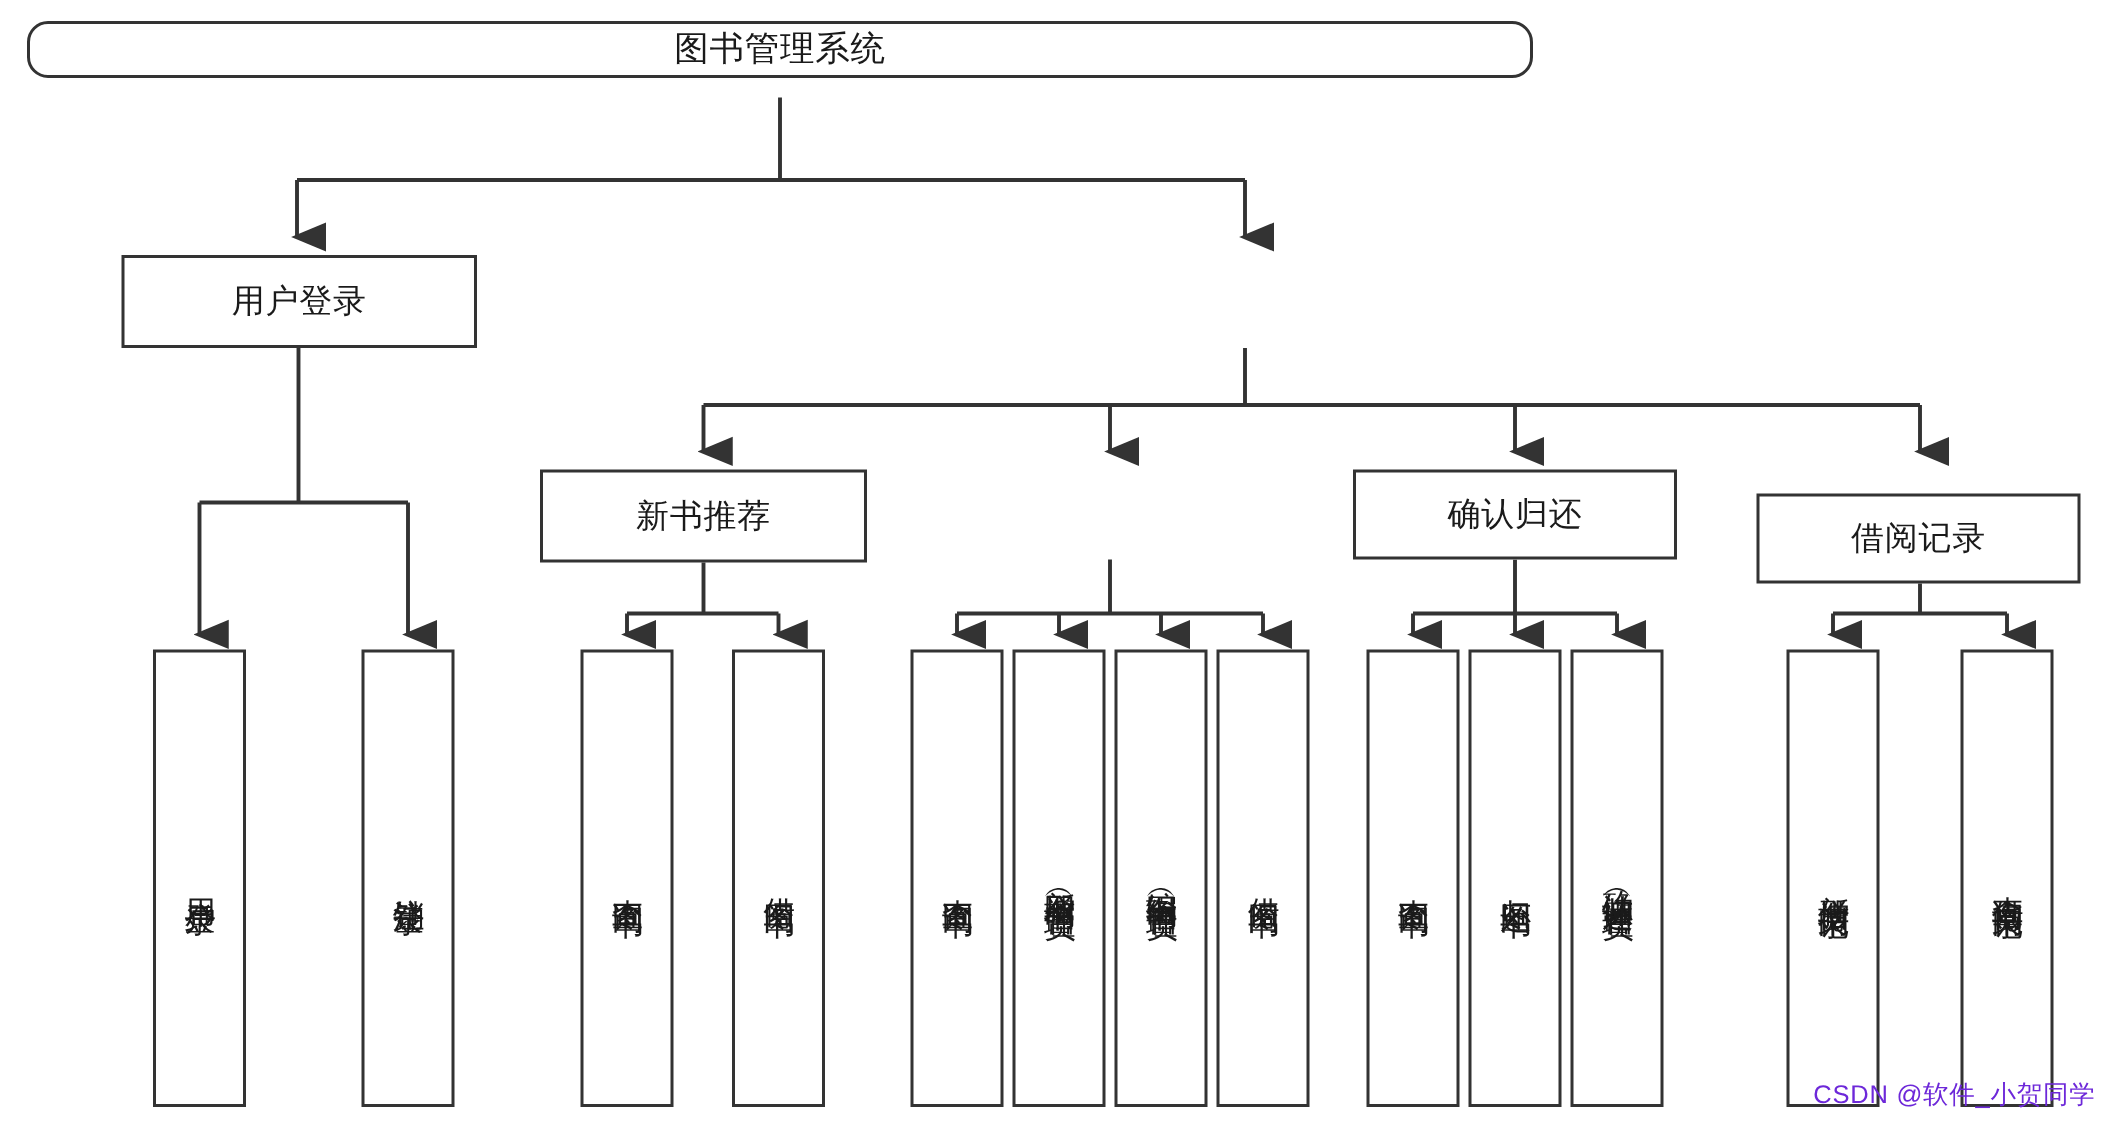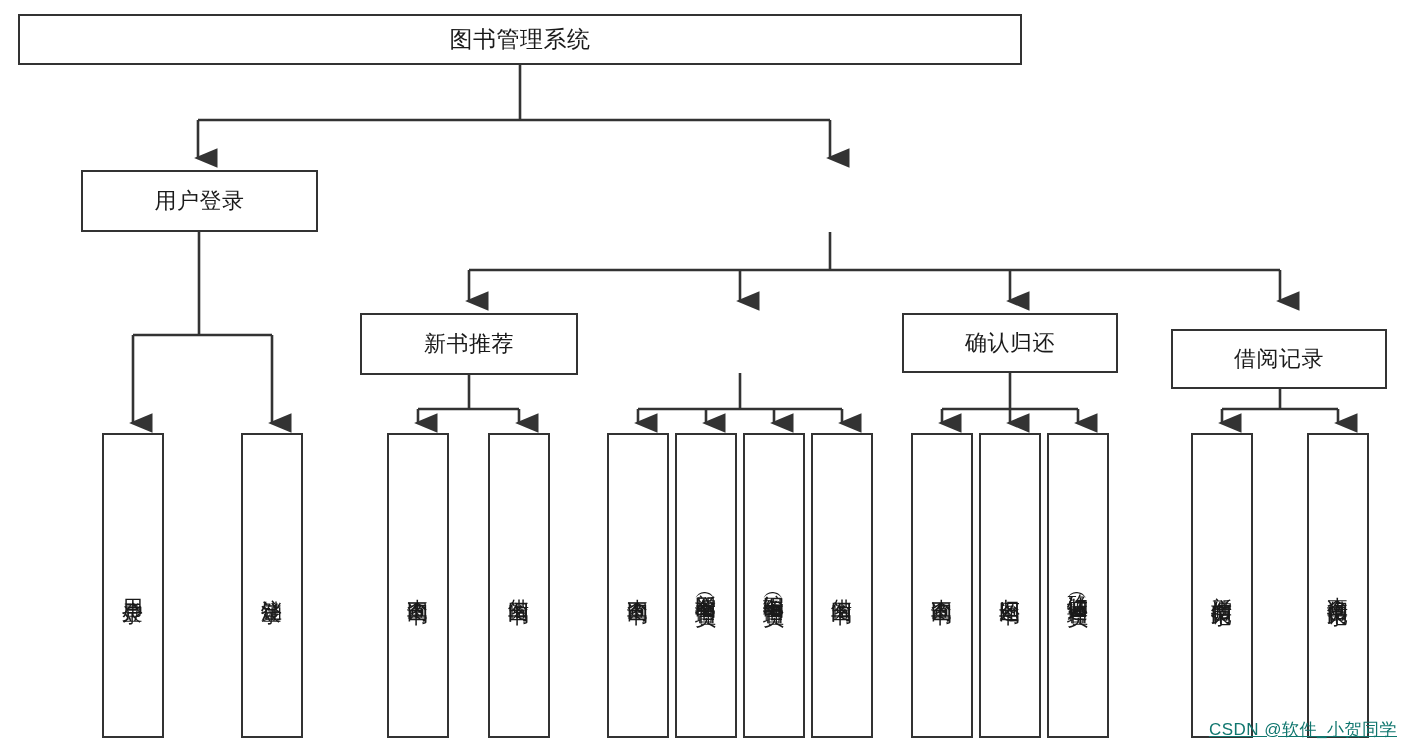--- a/index.html
+++ b/index.html
@@ -60,25 +60,24 @@
     font-size: 21px;
     line-height: 1.1;
     letter-spacing: 2px;
     white-space: nowrap;
   }
   .watermark {
     position: absolute;
     right: 8px;
     bottom: 6px;
     font-size: 17px;
-    color: #0f766e;
+    color: #6d28d9;
     letter-spacing: 0.5px;
     white-space: nowrap;
     user-select: none;
-    text-decoration: underline;
   }
 </style>
 </head>
 <body>
 
 <div id="diagram-root">
 
   <svg class="connectors" viewBox="0 0 1405 747" xmlns="http://www.w3.org/2000/svg">
     <defs>
       <marker id="arrow" viewBox="0 0 12 12" refX="6" refY="10" markerWidth="9" markerHeight="9" orient="auto-start-reverse">
@@ -122,21 +121,21 @@
       <path d="M 1010 409 L 1010 423" marker-end="url(#arrow)"></path>
       <path d="M 1078 409 L 1078 423" marker-end="url(#arrow)"></path>
 
       <path d="M 1280 373 L 1280 409"></path>
       <path d="M 1222 409 L 1338 409"></path>
       <path d="M 1222 409 L 1222 423" marker-end="url(#arrow)"></path>
       <path d="M 1338 409 L 1338 423" marker-end="url(#arrow)"></path>
     </g>
   </svg>
 
-  <div class="node root horizontal" style="left:18px; top:14px; width:1004px; height:51px;">
+  <div class="node root horizontal" style="left:18px; top:14px; width:1004px; height:38px;border-radius:14px;">
     <span class="node-label">图书管理系统</span>
   </div>
 
   <div class="node horizontal" style="left:81px; top:170px; width:237px; height:62px;">
     <span class="node-label">用户登录</span>
   </div>
 
   <div class="node horizontal" style="left:360px; top:313px; width:218px; height:62px;">
     <span class="node-label">新书推荐</span>
   </div>

